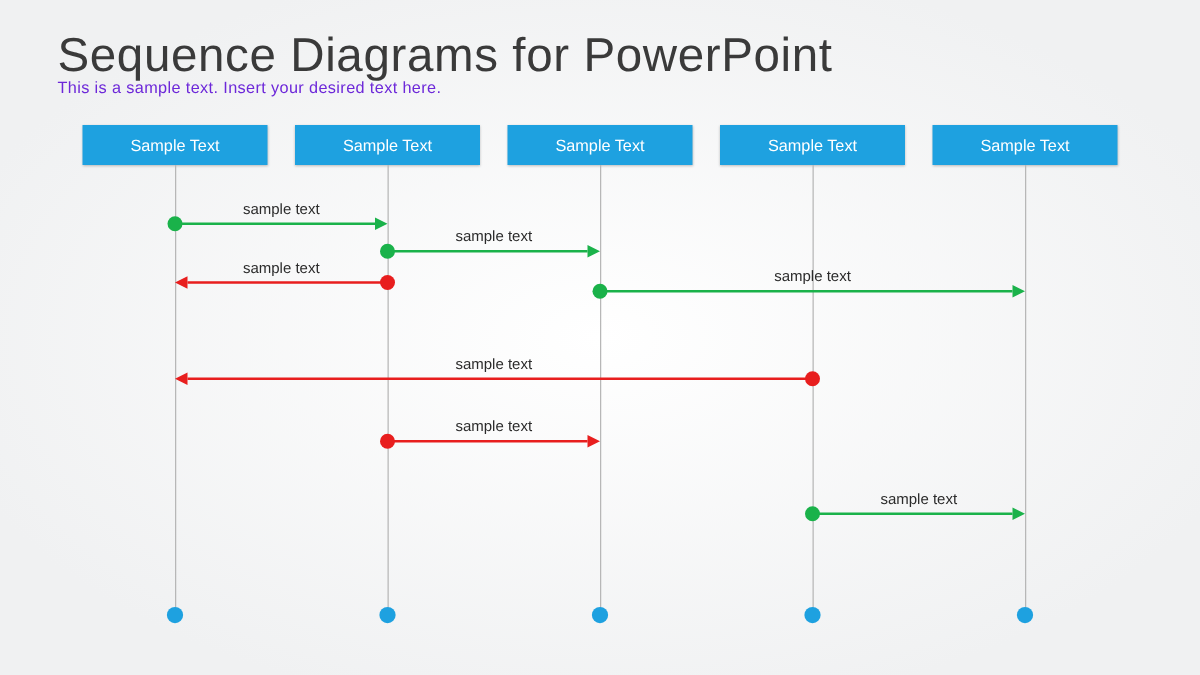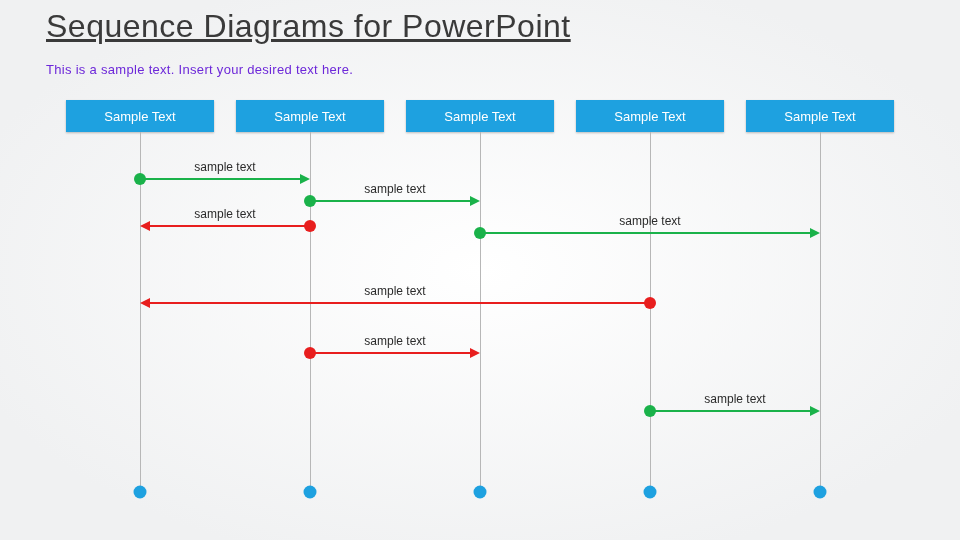--- a/index.html
+++ b/index.html
@@ -5,26 +5,25 @@
   * { box-sizing: border-box; margin: 0; padding: 0; }
   html, body { width: 960px; height: 540px; }
   body {
     background: radial-gradient(ellipse at center, #ffffff 0%, #f0f1f2 80%);
     font-family: Arial, Helvetica, sans-serif;
     position: relative;
     overflow: hidden;
   }
   .title {
     position: absolute;
-    left: 46px; top: 8px;
-    font-size: 32px;
+    left: 46px; top: 24px;
+    font-size: 38px;
     color: #3a3a3a;
     letter-spacing: 0.5px;
     font-weight: 400;
-    text-decoration: underline;
   }
   .subtitle {
     position: absolute;
     left: 46px; top: 62px;
     font-size: 13px;
     color: #6d28d9;
     letter-spacing: 0.3px;
   }
   .canvas {
     position: absolute;

